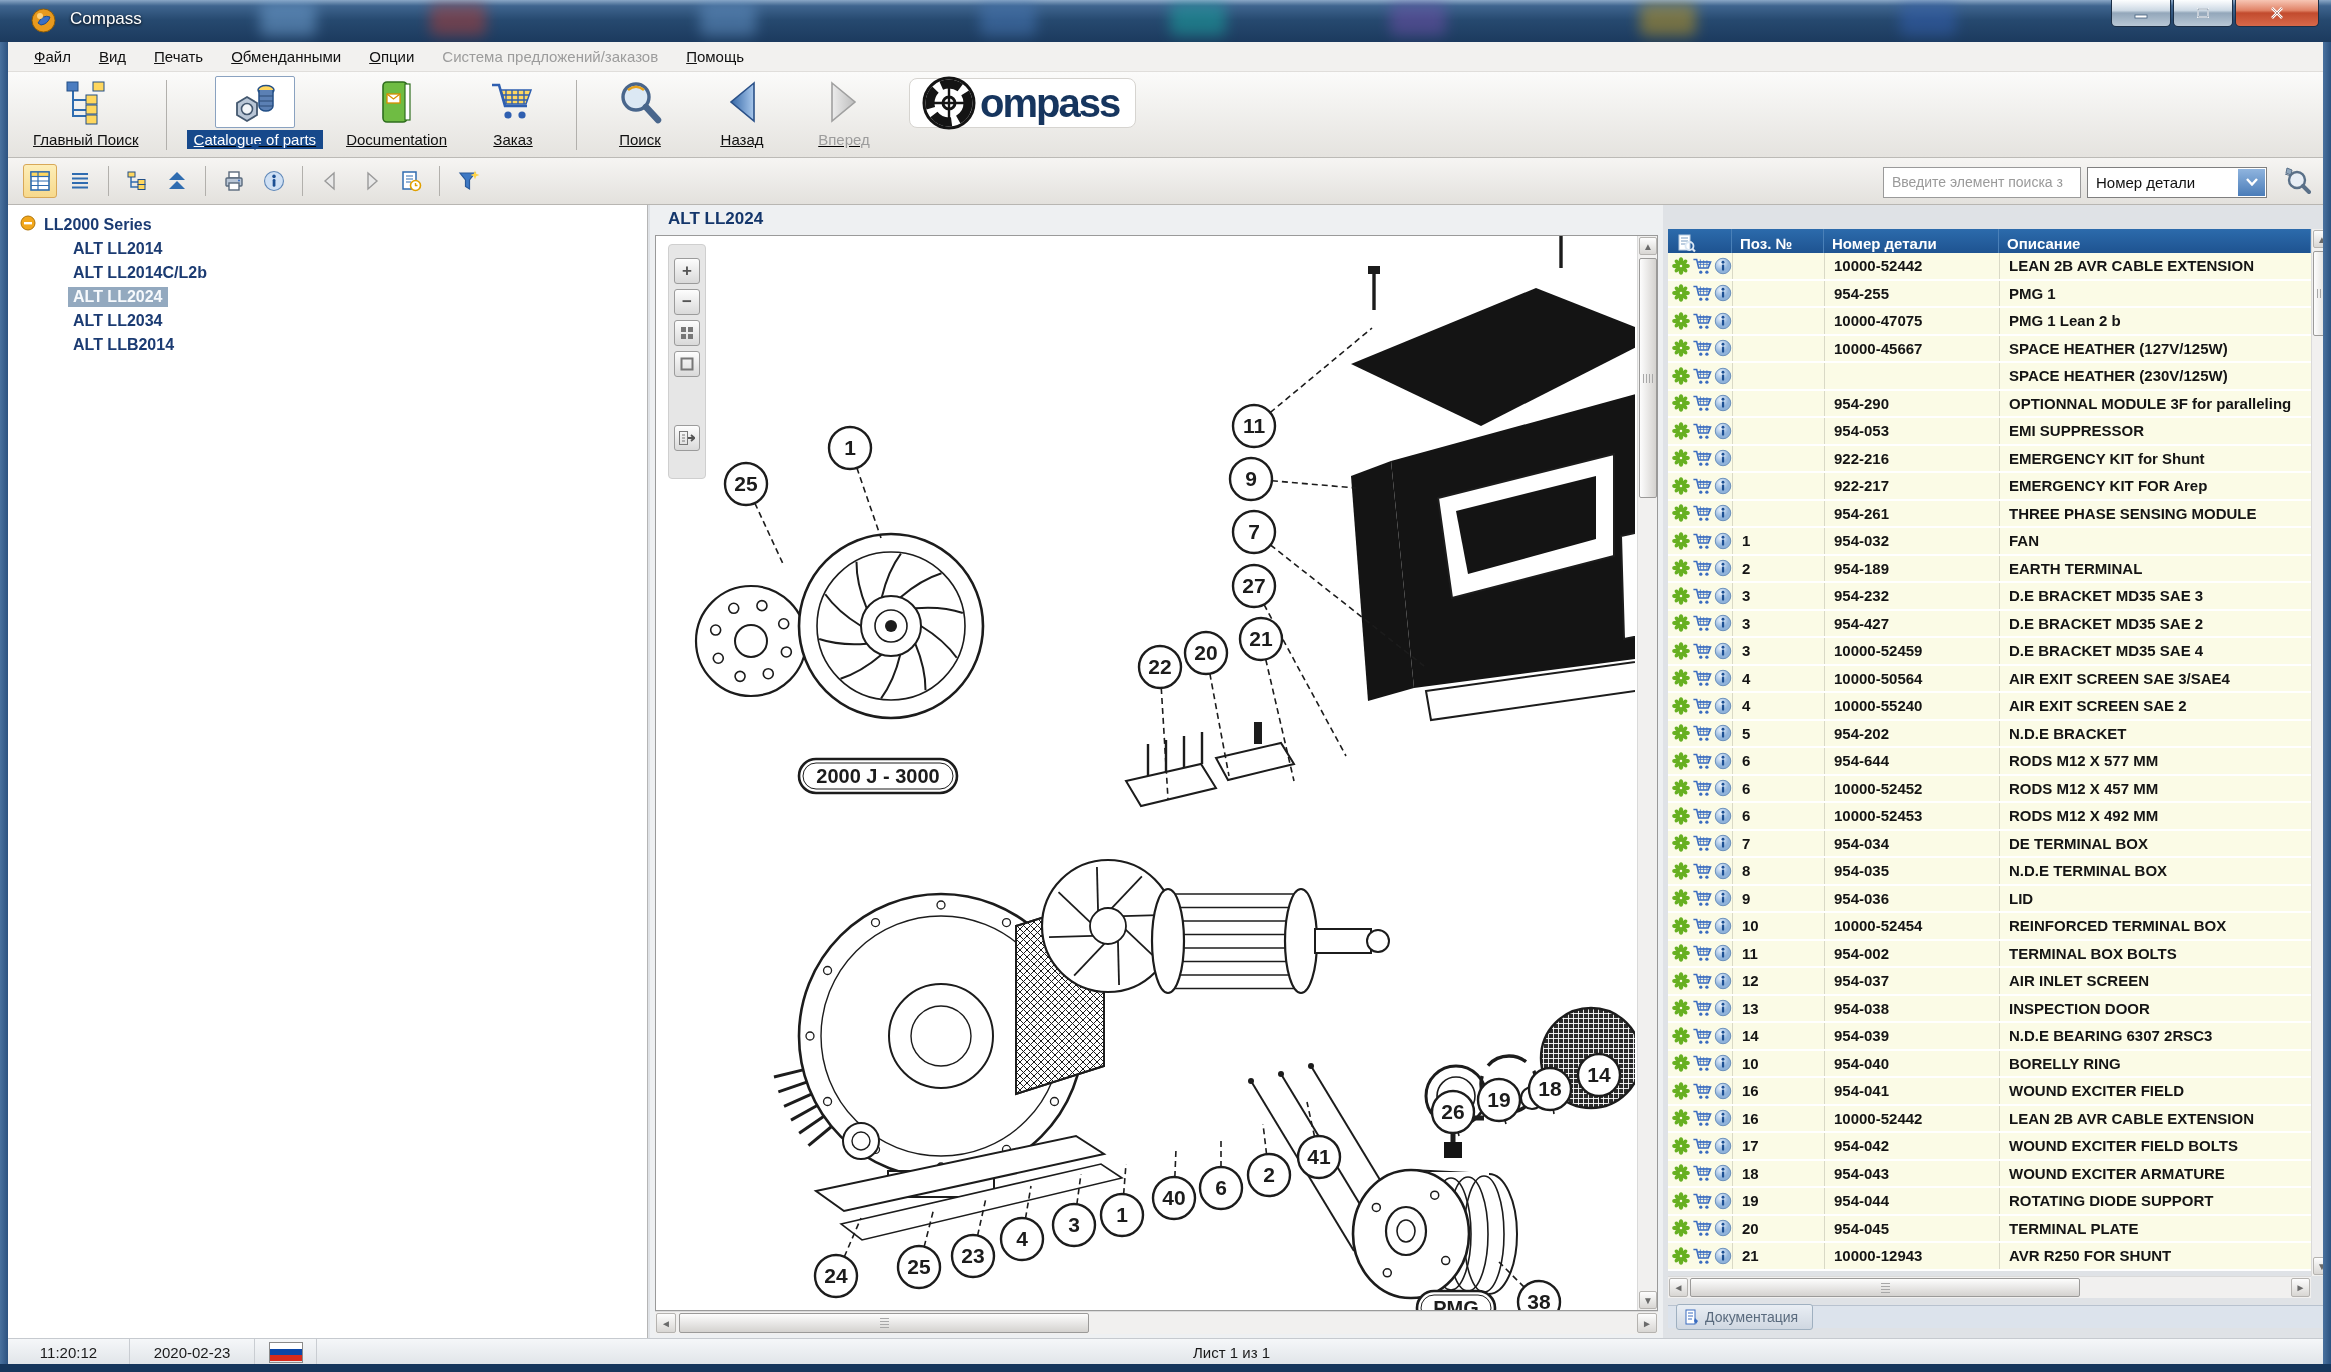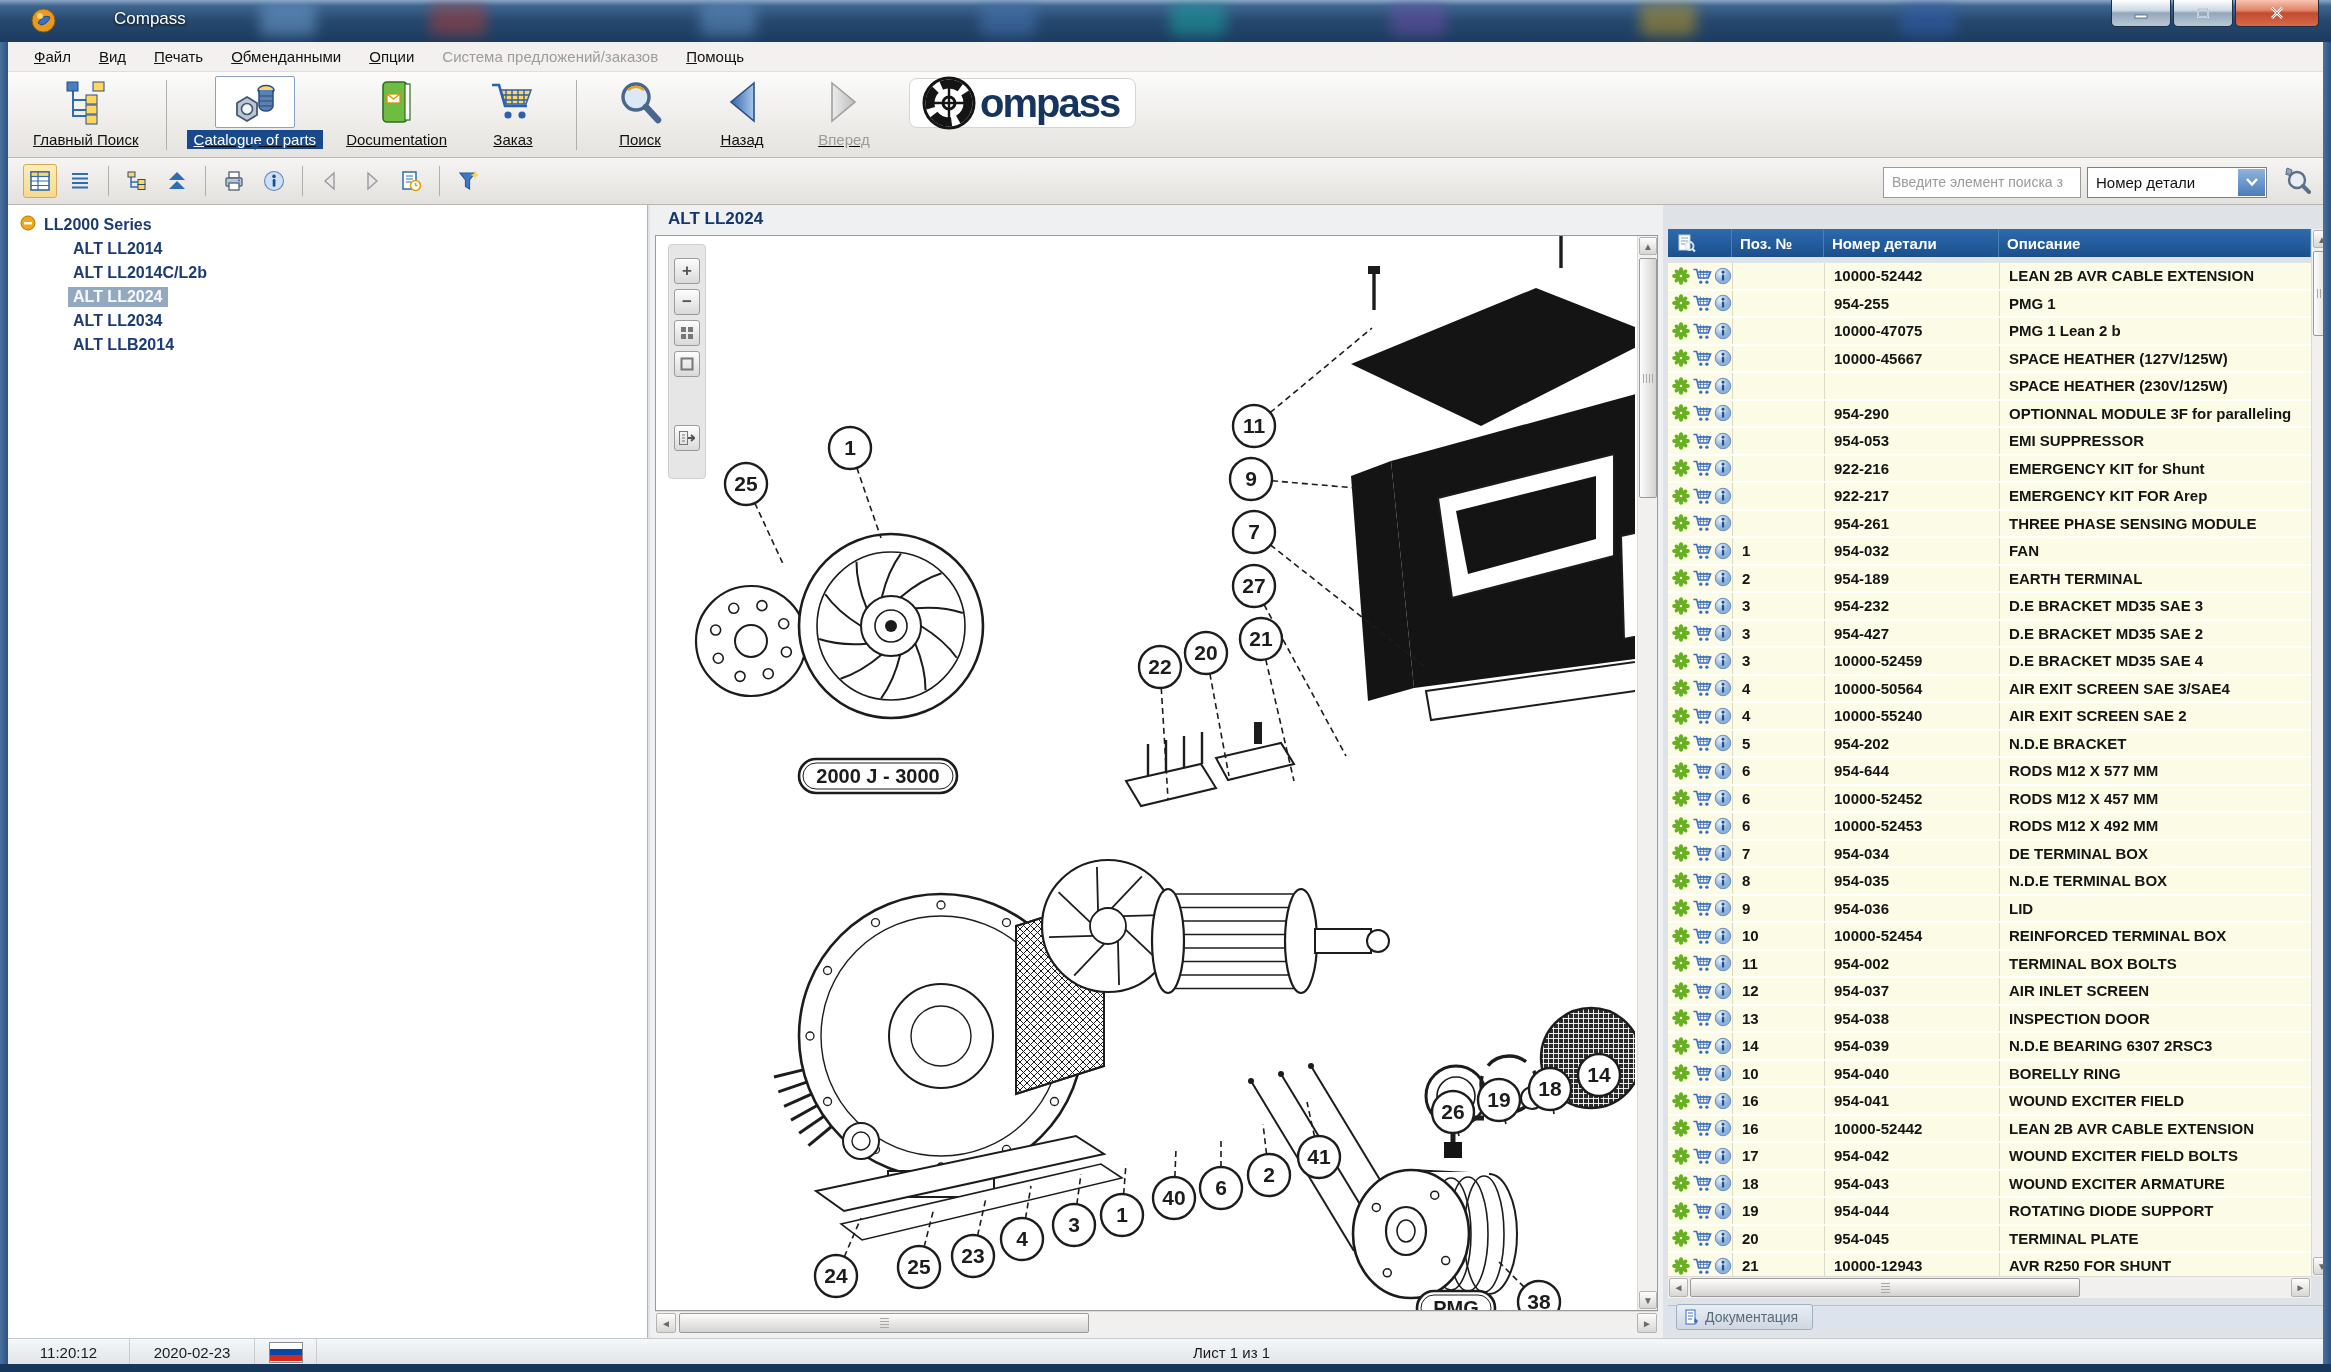--- a/index.html
+++ b/index.html
@@ -3,21 +3,21 @@
 <meta charset="utf-8">
 <style>
   html,body{margin:0;padding:0;background:#222;}
   *{box-sizing:border-box;font-family:"Liberation Sans",sans-serif;}
   #win{position:relative;width:2331px;height:1372px;background:#dfe2e6;overflow:hidden;}
   
   #titlebar{position:absolute;left:0;top:0;width:2331px;height:42px;
     background:linear-gradient(180deg,#8aa7c6 0%,#3f658f 14%,#26496f 48%,#1c3a5e 100%);overflow:hidden;}
   .blob{position:absolute;top:4px;height:32px;width:56px;filter:blur(7px);opacity:.45;border-radius:6px;}
   #appicon{position:absolute;left:30px;top:7px;width:27px;height:27px;}
-  #wtitle{position:absolute;left:70px;top:9px;color:#fff;font-size:17px;text-shadow:0 1px 3px #000;margin-left:44px;}
+  #wtitle{position:absolute;left:70px;top:9px;color:#fff;font-size:17px;text-shadow:0 1px 3px #000;}
   #winbtns{position:absolute;right:12px;top:0;display:flex;}
   .wbtn{height:27px;border:1px solid #1b2f47;border-top:none;display:flex;align-items:center;justify-content:center;
     background:linear-gradient(180deg,#fdfeff 0%,#cdd9e4 40%,#93a7ba 50%,#b9c8d6 100%);border-radius:0 0 5px 5px;margin-left:2px;}
   .wbtn svg{display:block;}
   #btn-close{background:linear-gradient(180deg,#f7c6b4 0%,#e08266 40%,#c24b2e 50%,#d8694a 100%);}
   .frame{position:absolute;background:linear-gradient(90deg,#49719e,#2c5280);}
   
   #menubar{position:absolute;left:8px;top:42px;width:2315px;height:30px;background:#f2f1ef;display:flex;align-items:center;padding-left:12px;border-bottom:1px solid #e0dedb;}
   .mitem{padding:4px 14px;font-size:15px;color:#101010;}
   .mitem.dis{color:#9c9c9c;}
@@ -70,21 +70,21 @@
   .sb-btn{position:absolute;background:linear-gradient(180deg,#fdfdfd,#d8d6d3);border:1px solid #b5b3b0;border-radius:2px;
      display:flex;align-items:center;justify-content:center;font-size:10px;color:#6a6a6a;}
   .sb-thumb{position:absolute;background:linear-gradient(90deg,#fdfdfd,#d4d2cf);border:1px solid #9b9a99;border-radius:2px;display:flex;align-items:center;justify-content:center;}
   .sb-h .sb-thumb{background:linear-gradient(180deg,#fdfdfd,#d4d2cf);}
   .grip{width:10px;height:9px;background:repeating-linear-gradient(90deg,#a8a8a8 0 1px,transparent 1px 3px);}
   .grip.h{width:9px;height:10px;background:repeating-linear-gradient(0deg,#a8a8a8 0 1px,transparent 1px 3px);}
   
   #tablepanel{position:absolute;left:1660px;top:0;width:663px;height:1133px;background:#dfe2e6;}
   #thead{position:absolute;left:0;top:24px;width:643px;height:28px;display:flex;background:linear-gradient(180deg,#2c6bac,#1c4f8c);}
   .hc{color:#fff;font-size:15px;font-weight:bold;display:flex;align-items:center;padding-left:8px;border-right:1px solid #4a80b8;}
-  #rows{position:absolute;left:0;top:58px;width:643px;height:1018px;overflow:hidden;background:#86efac;}
+  #rows{position:absolute;left:0;top:48px;width:643px;height:1018px;overflow:hidden;background:#86efac;}
   .row{display:flex;height:27.5px;background:#fbfbe6;border-bottom:2px solid #fff;}
   .c0{width:64px;display:flex;align-items:center;justify-content:flex-start;padding-left:3px;}
   .c0 .ric{margin:0 1px;display:flex;}
   .c1{width:92px;border-left:1px solid #d9d9c6;}
   .c2{width:175px;border-left:1px solid #d9d9c6;}
   .c3{flex:1;border-left:1px solid #d9d9c6;}
   .c1,.c2,.c3{display:flex;align-items:center;padding-left:9px;font-size:15px;font-weight:600;color:#141414;white-space:nowrap;overflow:hidden;}
   #docsbar{position:absolute;left:0;top:1100px;width:663px;height:23px;background:#dce3ec;border-top:1px solid #b8c2cf;display:flex;align-items:center;}
   #docsbtn{margin-left:8px;height:26px;padding:0 14px 0 8px;display:flex;align-items:center;background:linear-gradient(180deg,#e9eef4,#cfd7e1);
     border:1px solid #9fb0c0;border-radius:3px;color:#5a6b7e;font-size:14px;}

